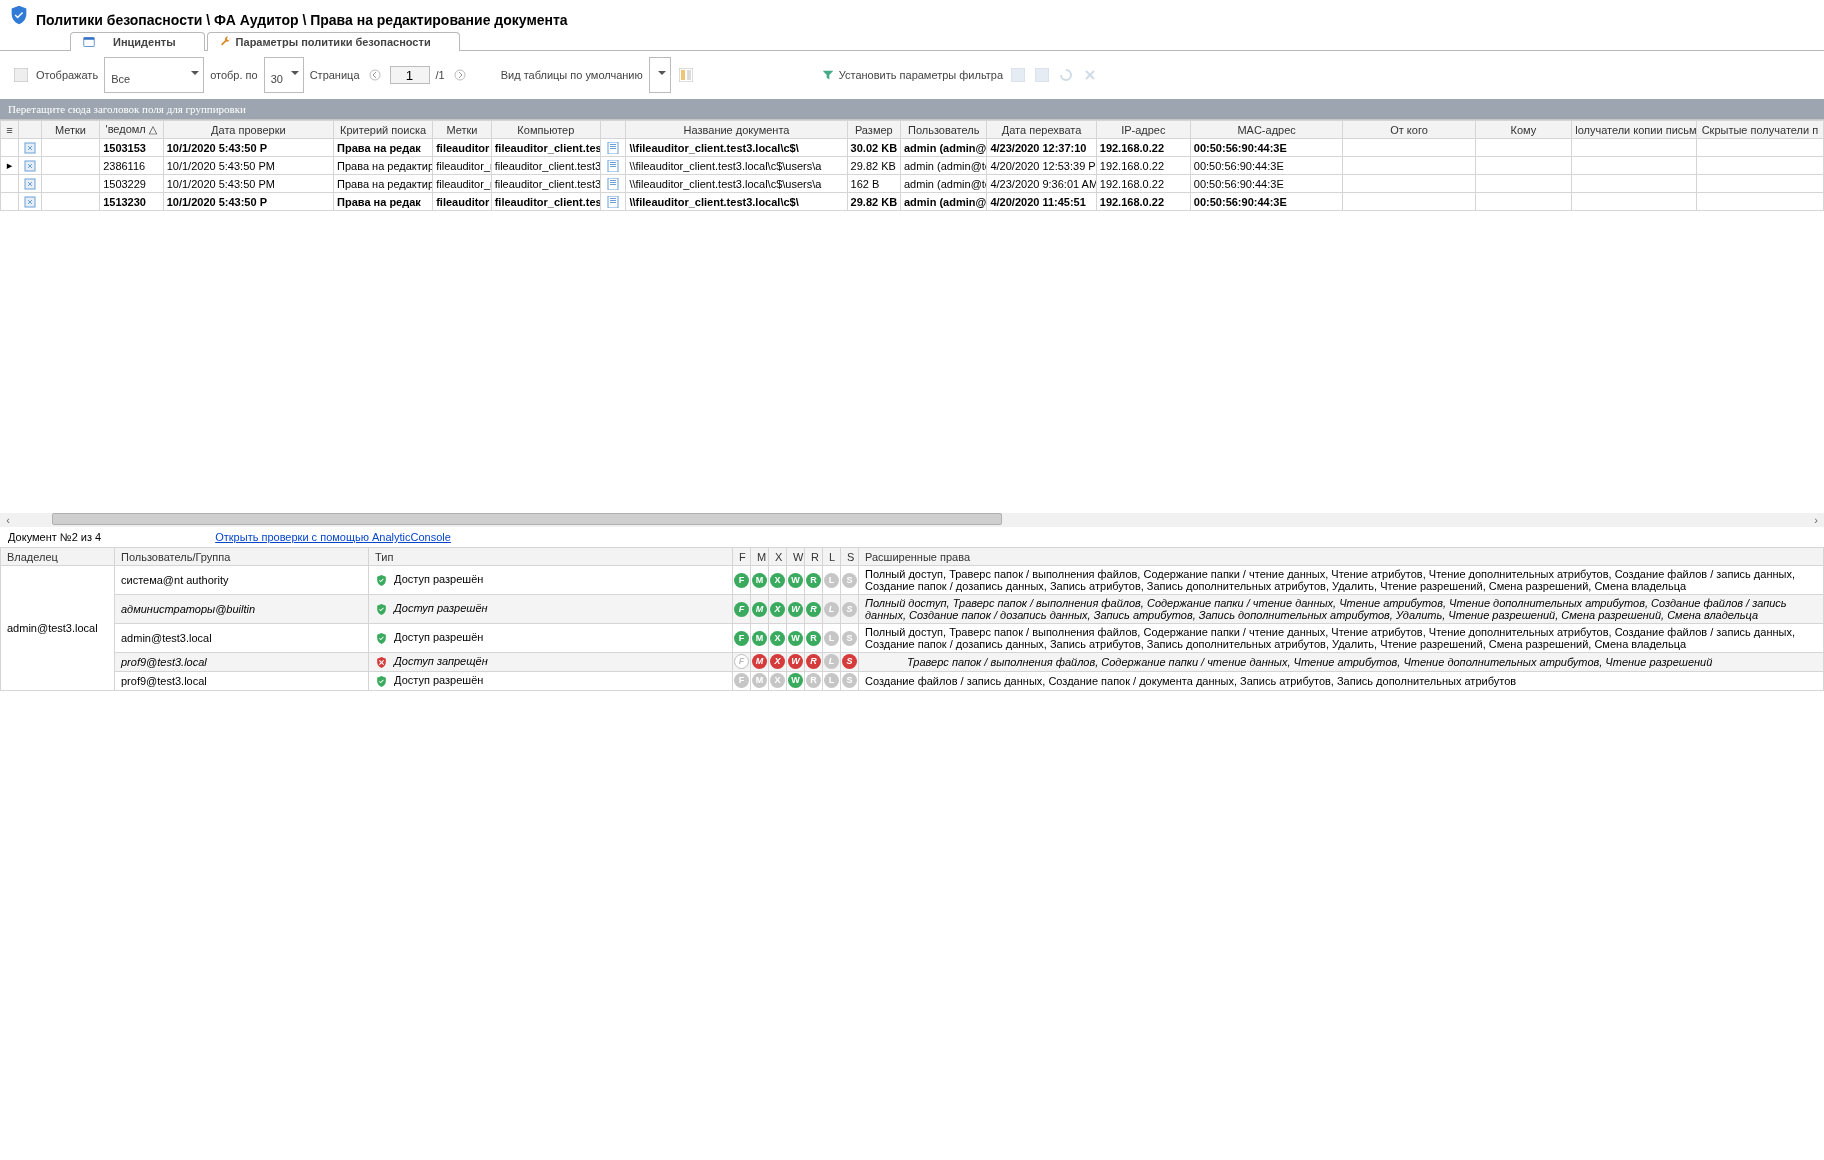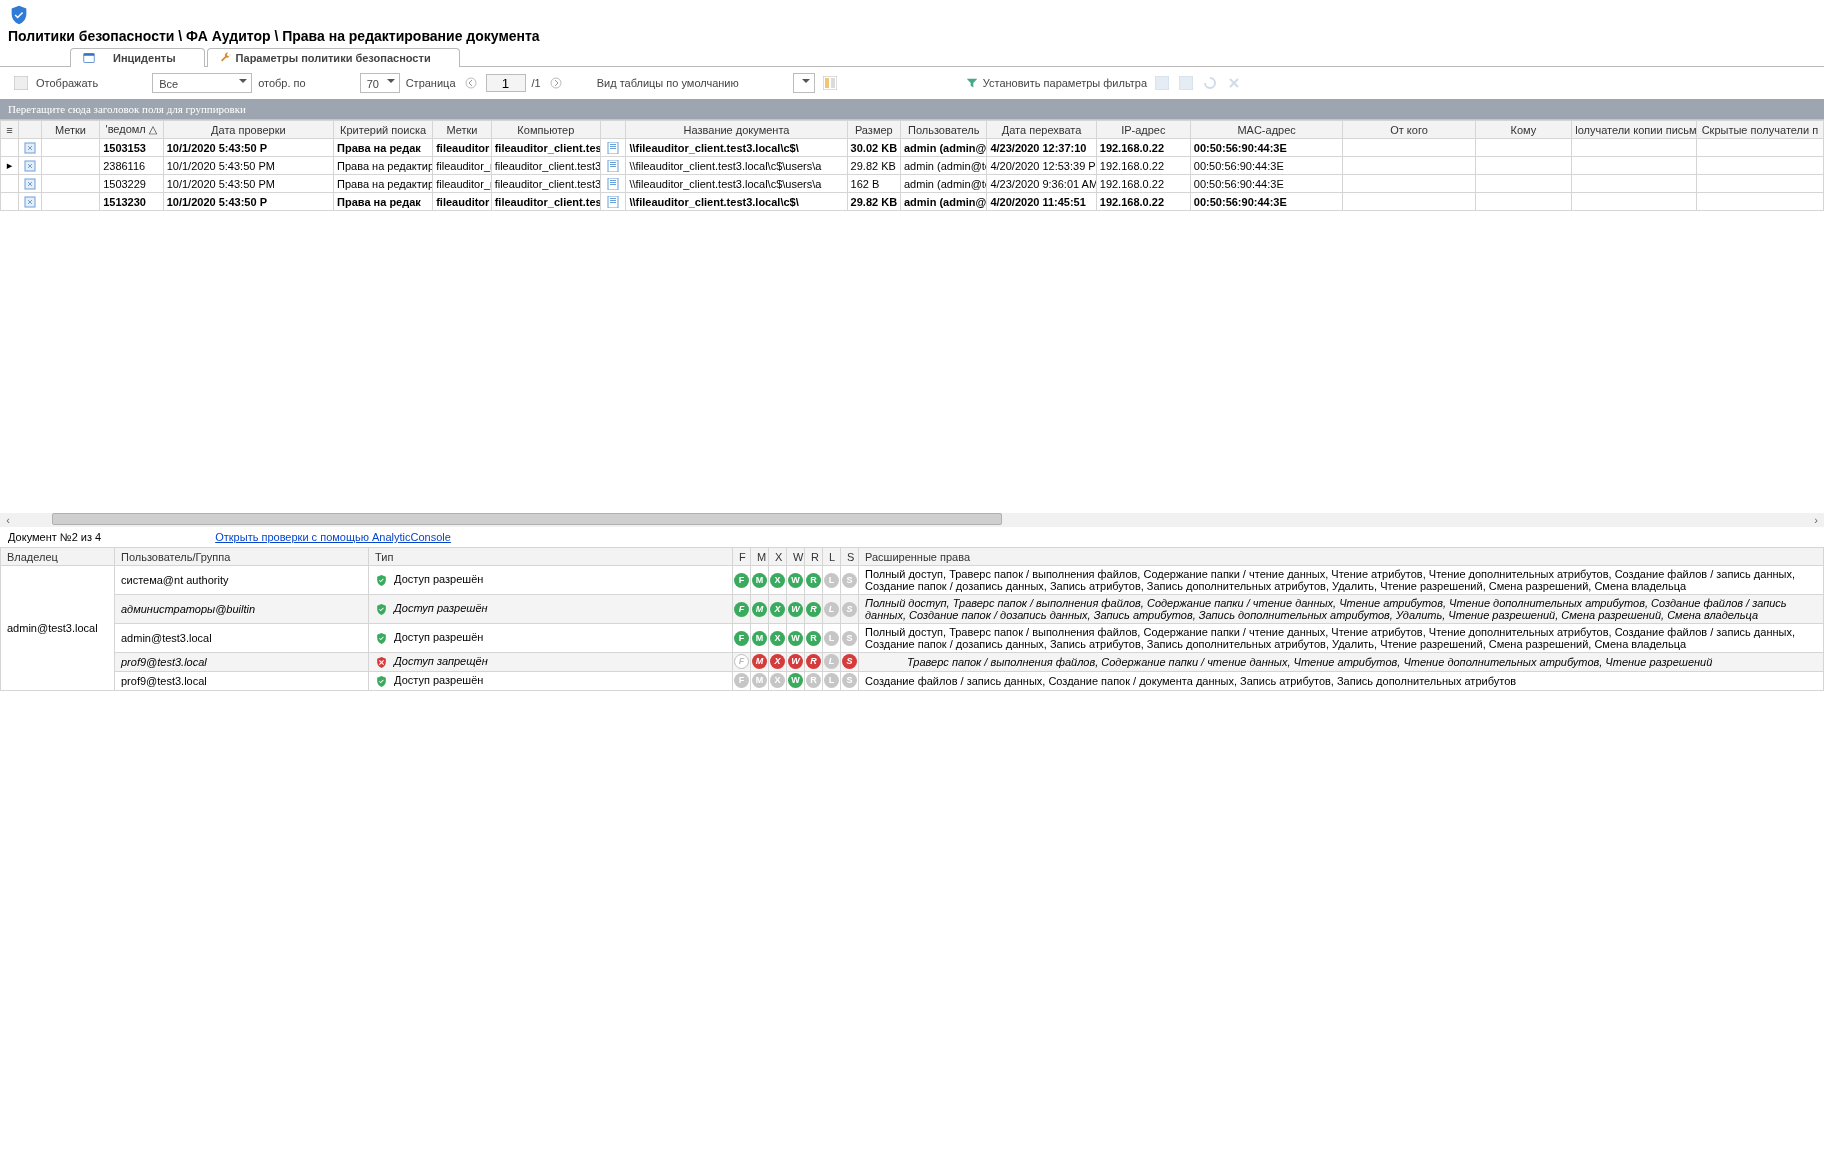--- a/index.html
+++ b/index.html
@@ -9,24 +9,23 @@
   background: #fff;
   color: #000;
   width: 1824px;
   height: 1160px;
   overflow: hidden;
 }
 
 
 .titlebar {
   display: flex;
-  align-items: flex-start;
+  align-items: flex-end;
   padding: 4px 8px;
   background: #fff;
-  flex-direction: column;
 }
 .titlebar svg { width: 22px; height: 22px; margin-right: 6px; }
 .titlebar h1 { font-size: 14px; font-weight: bold; }
 
 
 .tabs {
   display: flex;
   padding-left: 70px;
   background: #fff;
 }
@@ -55,26 +54,25 @@
   align-items: center;
   padding: 6px 12px;
   gap: 6px;
   background: #fff;
   color: #444;
 }
 .filterbar .spacer { width: 20px; }
 .filterbar input.page { width: 40px; text-align: center; border: 1px solid #bcbcbc; background: #f4f4f4; height: 18px; }
 .filterbar .dropdown {
   border: 1px solid #bcbcbc;
-  padding: 2px 18px 1px 6px;
+  padding: 13px 18px 1px 6px;
   position: relative;
-  height: 20px;
+  height: 36px;
   line-height: 16px;
   min-width: 40px;
-  margin-left: 48px;
 }
 .filterbar .dropdown::after {
   content: '';
   position: absolute; right: 4px; top: 50%;
   transform: translateY(-50%);
   border: 4px solid transparent;
   border-top-color: #555;
 }
 .filterbar .iconbtn {
   width: 18px; height: 18px;
@@ -206,21 +204,21 @@
 
 <div class="filterbar">
   <span class="iconbtn">
     <svg width="14" height="14">
         <rect width="14" height="14" fill="#eee" stroke="#bbb"></rect>
       </svg>
   </span>
   <span>Отображать</span>
   <span class="dropdown" style="width:100px"><span>Все</span></span>
   <span>отобр. по</span>
-  <span class="dropdown"><span>70</span></span>
+  <span class="dropdown"><span>30</span></span>
   <span>Страница</span>
   <span class="iconbtn">
     <svg width="12" height="12">
         <circle cx="6" cy="6" r="5" fill="#fff" stroke="#bcbcbc"></circle>
         <path d="M7 3 4 6l3 3" stroke="#999" fill="none"></path>
       </svg>
   </span>
   <input class="page" value="1" style="">
   <span>/1</span>
   <span class="iconbtn">

